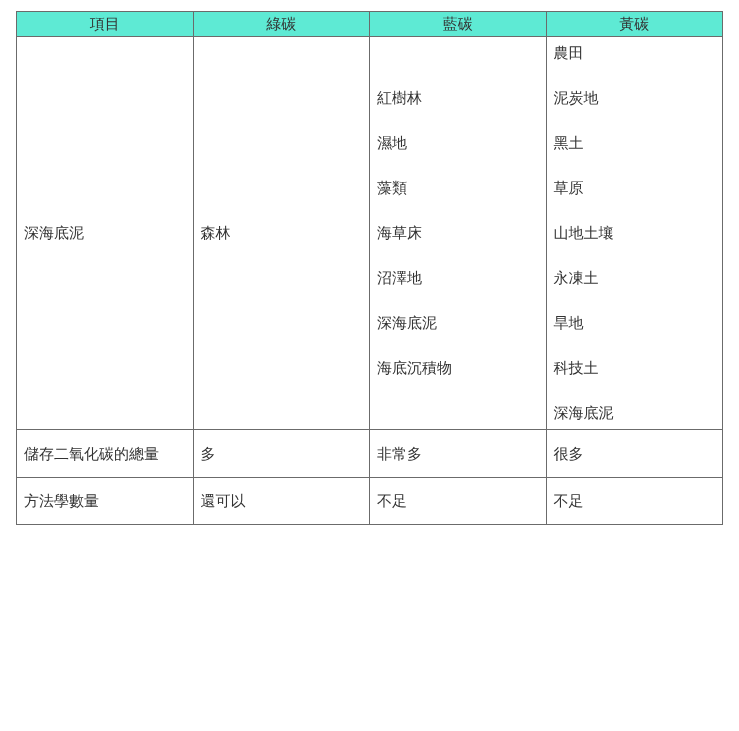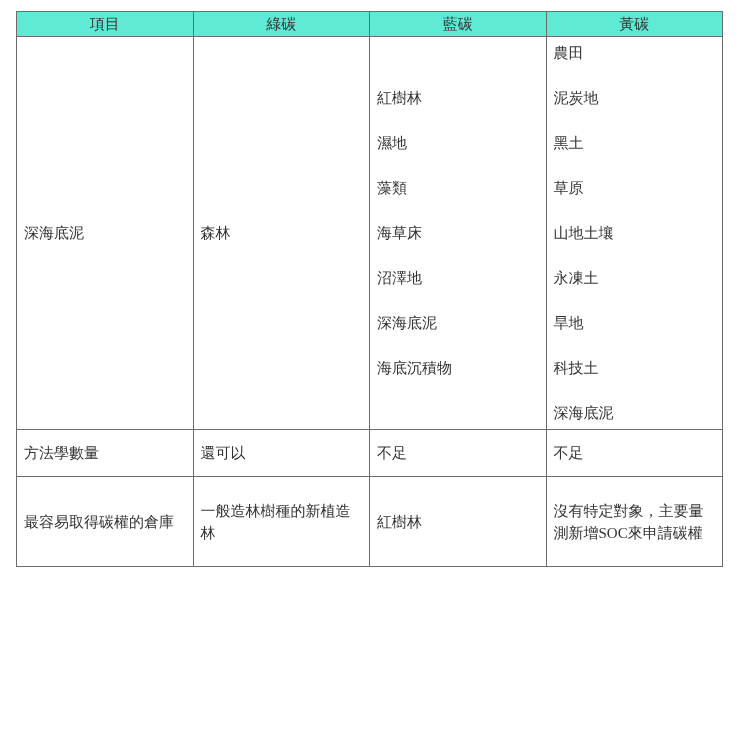--- a/index.html
+++ b/index.html
@@ -106,31 +106,31 @@
             <p>草原</p>
             <p>山地土壤</p>
             <p>永凍土</p>
             <p>旱地</p>
             <p>科技土</p>
             <p>深海底泥</p>
           </div>
         </td>
       </tr>
 
+      <tr class="row-amount">
+        <td>儲存二氧化碳的總量</td>
+        <td>多</td>
+        <td>非常多</td>
+        <td>很多</td>
+      </tr>
 
 
       <tr class="row-methodology">
         <td>方法學數量</td>
         <td>還可以</td>
         <td>不足</td>
         <td>不足</td>
       </tr>
 
 
-      <tr class="row-easiest">
-        <td>最容易取得碳權的倉庫</td>
-        <td>一般造林樹種的新植造林</td>
-        <td>紅樹林</td>
-        <td>沒有特定對象，主要量測新增SOC來申請碳權</td>
-      </tr>
     </tbody>
   </table>
 </div>
 
 </body></html>

